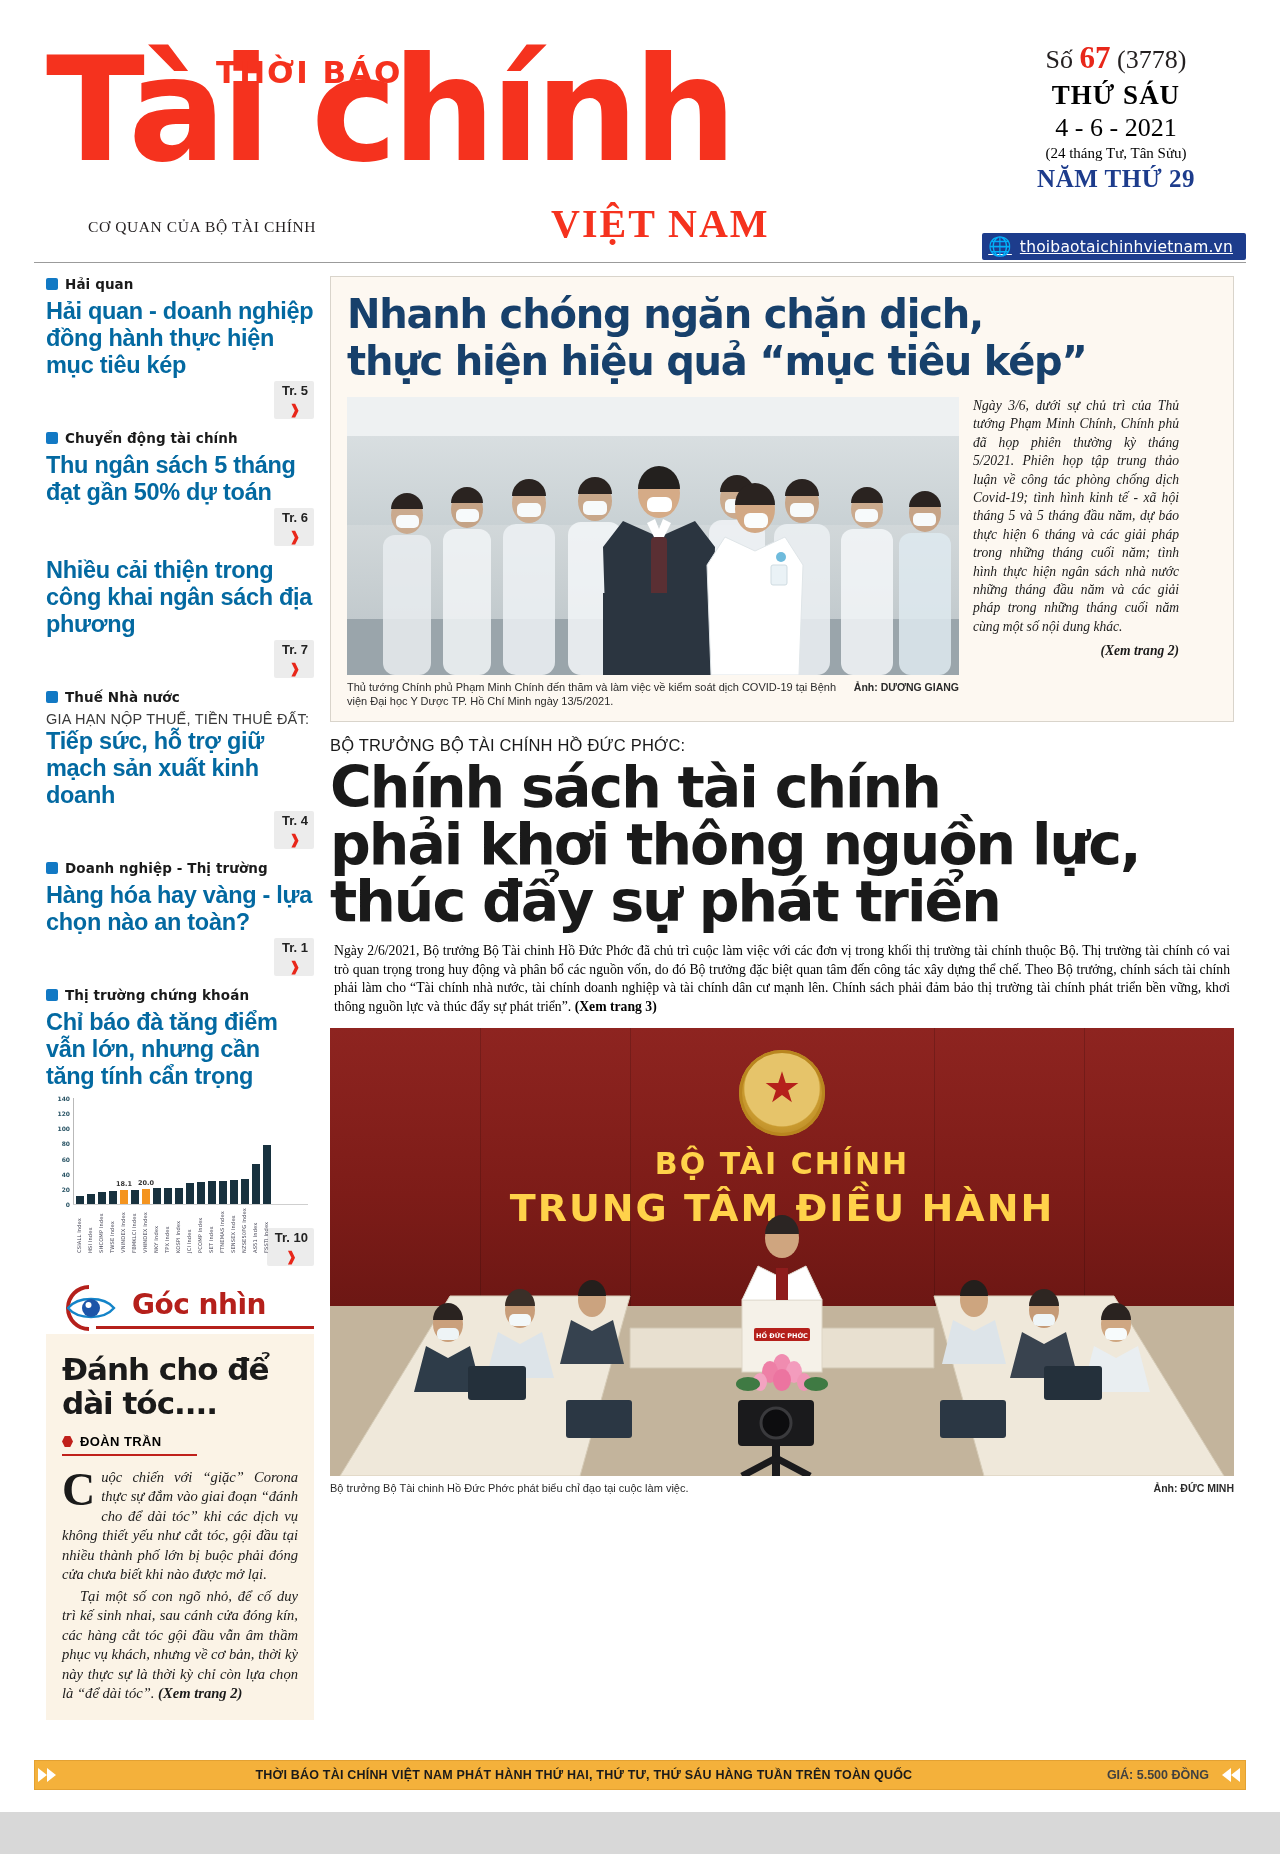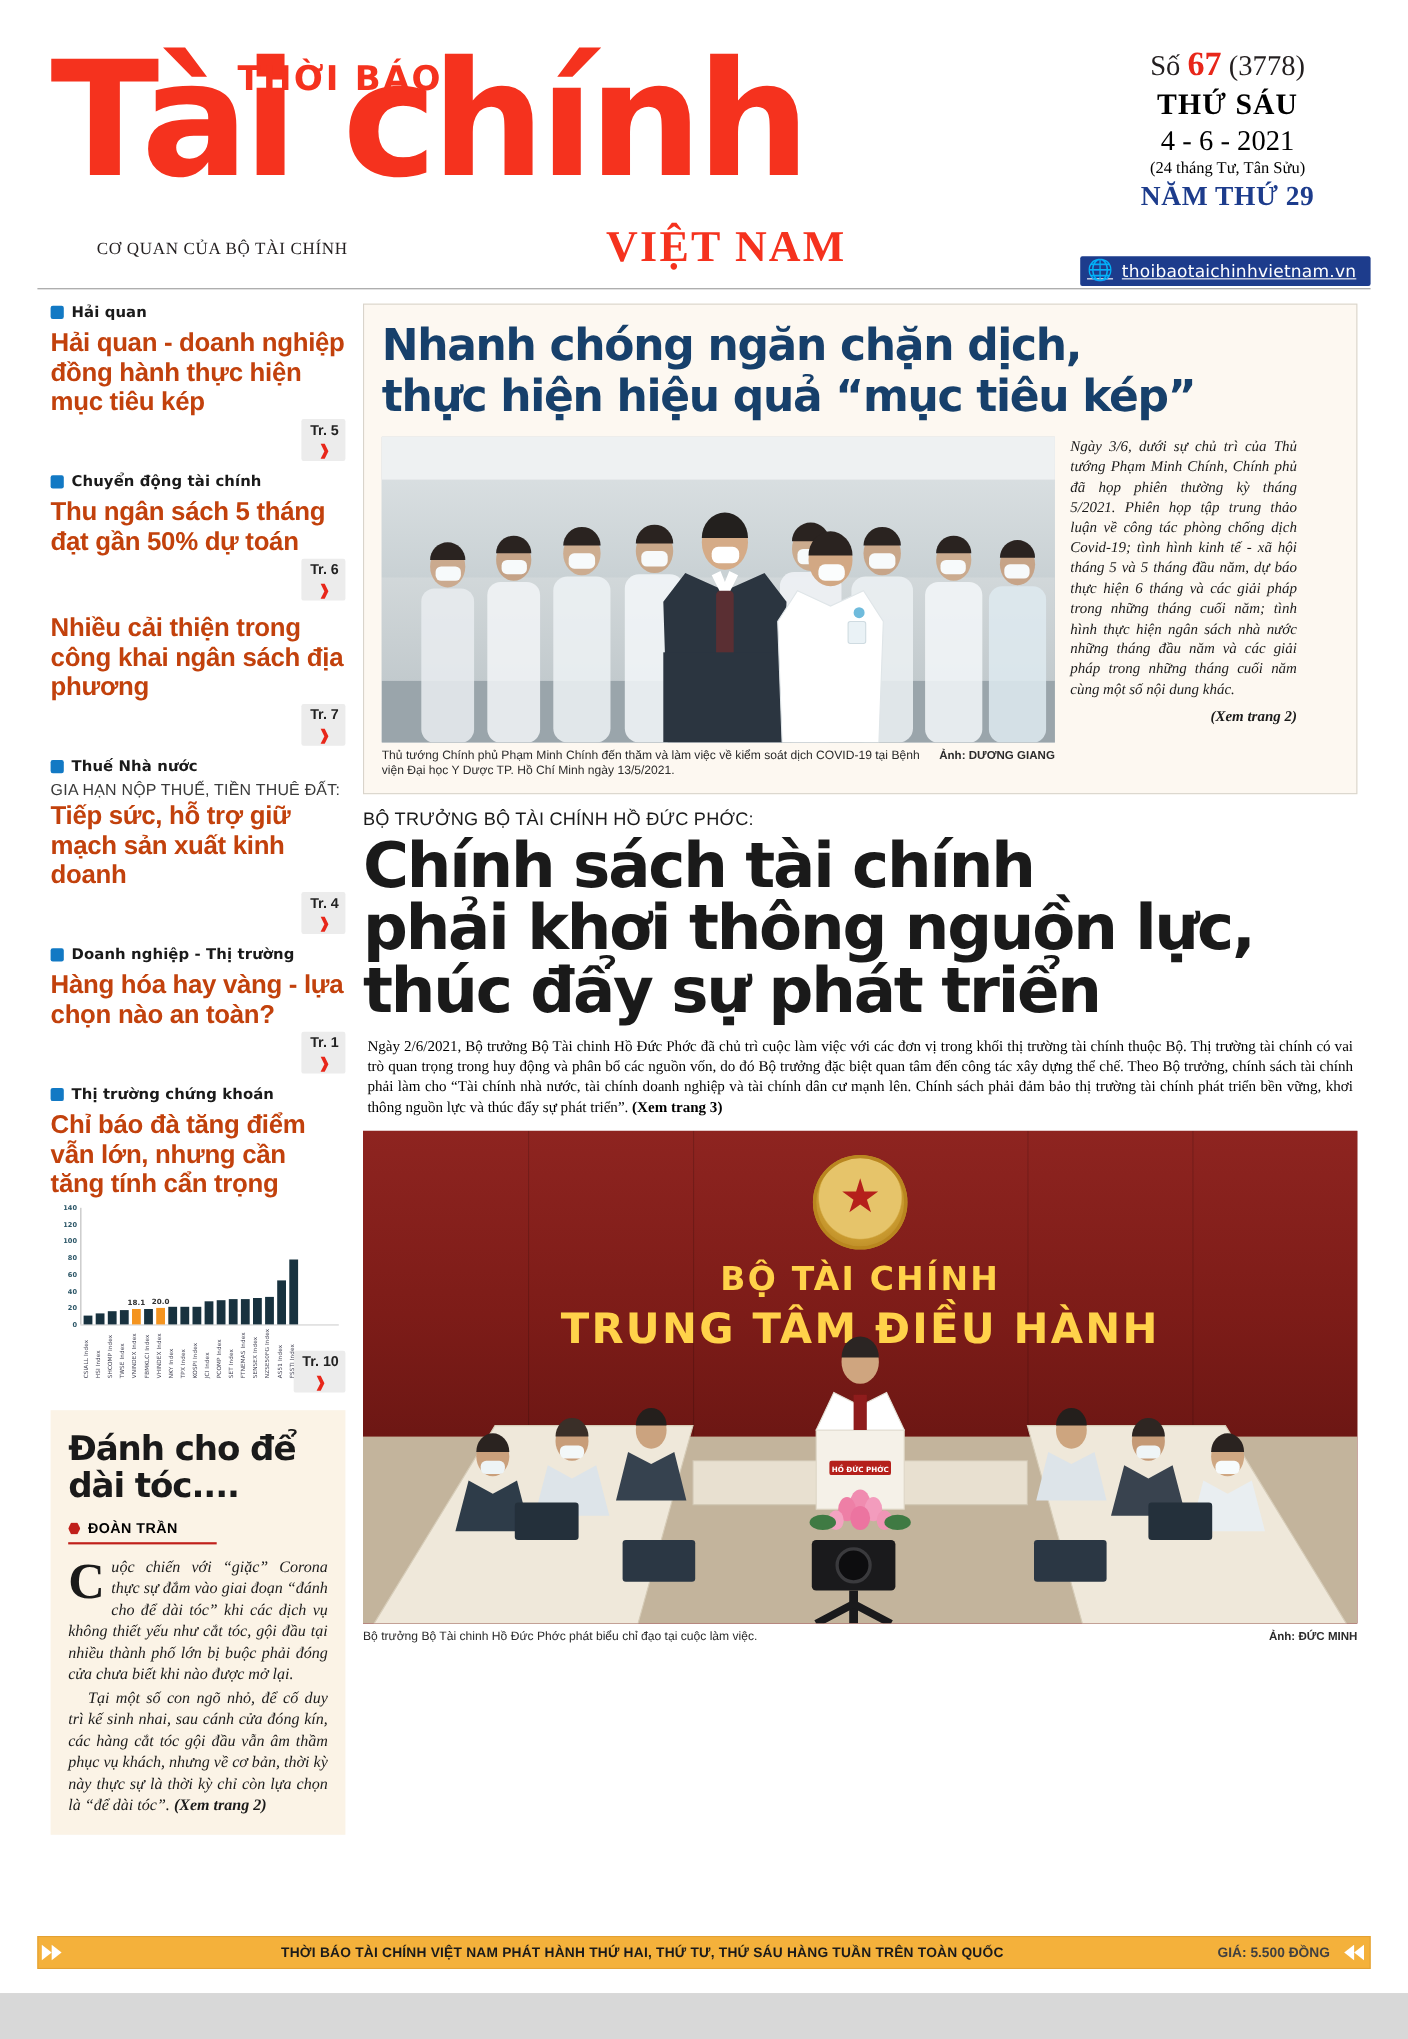--- a/index.html
+++ b/index.html
@@ -64,21 +64,21 @@
 
   
   .kicker { display:flex; align-items:center; gap:7px; margin:0 0 6px 0; }
   .kicker .sq { width:12px; height:12px; background:#1279c4; border-radius:2px; display:inline-block; }
   .kicker .kt {
     font-family:"DejaVu Sans", sans-serif; font-weight:bold;
     font-size:13.5px; color:#1a1a1a; letter-spacing:.1px;
   }
   .brief-h {
     font-family:"Liberation Sans", sans-serif; font-weight:bold;
-    font-size:23.5px; line-height:27px; color:#c2410c;
+    font-size:23.5px; line-height:27px; color:#0369a1;
     letter-spacing:-0.3px;
   }
   .overline {
     font-family:"Liberation Sans", sans-serif; font-size:14.5px;
     color:#3a3a3a; letter-spacing:.2px; margin-bottom:1px;
   }
   .pagetag-row { display:flex; justify-content:flex-end; margin-top:2px; }
   .pagetag {
     display:inline-flex; align-items:center; gap:4px;
     background:#ececec; font-family:"Liberation Sans",sans-serif;
@@ -411,20 +411,30 @@
 
       <div class="pagetag-row">
         <span class="pagetag">
           <span>Tr. 10</span>
           <span class="arw">❱</span>
         </span>
       </div>
     </div>
 
     <div class="gocnhin-wrap">
+      <div class="gn-head">
+        <svg class="gn-eye" width="62" height="48" viewBox="0 0 62 48">
+          <path d="M31 3 A21 21 0 1 0 31 45" fill="none" stroke="#b5201b" stroke-width="4"></path>
+          <path d="M10 24 C20 12, 46 12, 56 24 C46 36, 20 36, 10 24 Z" fill="#ffffff" stroke="#1484c8" stroke-width="2.4"></path>
+          <circle cx="33" cy="24" r="9" fill="#1d55a8"></circle>
+          <circle cx="30.5" cy="21" r="3" fill="#ffffff"></circle>
+        </svg>
+        <div class="gn-title">Góc nhìn</div>
+        <div class="gn-line"></div>
+      </div>
 
       <div class="gn-body">
         <div class="gn-h">Đánh cho để dài tóc....</div>
         <div class="gn-author">
           <span class="gn-hex"></span>
           <span class="gn-aname">ĐOÀN TRẦN</span>
         </div>
         <div class="gn-rule"></div>
         <p class="gn-p first">Cuộc chiến với “giặc” Corona thực sự đắm vào giai đoạn “đánh cho để dài tóc” khi các dịch vụ không thiết yếu như cắt tóc, gội đầu tại nhiều thành phố lớn bị buộc phải đóng cửa chưa biết khi nào được mở lại.</p>
         <p class="gn-p">

